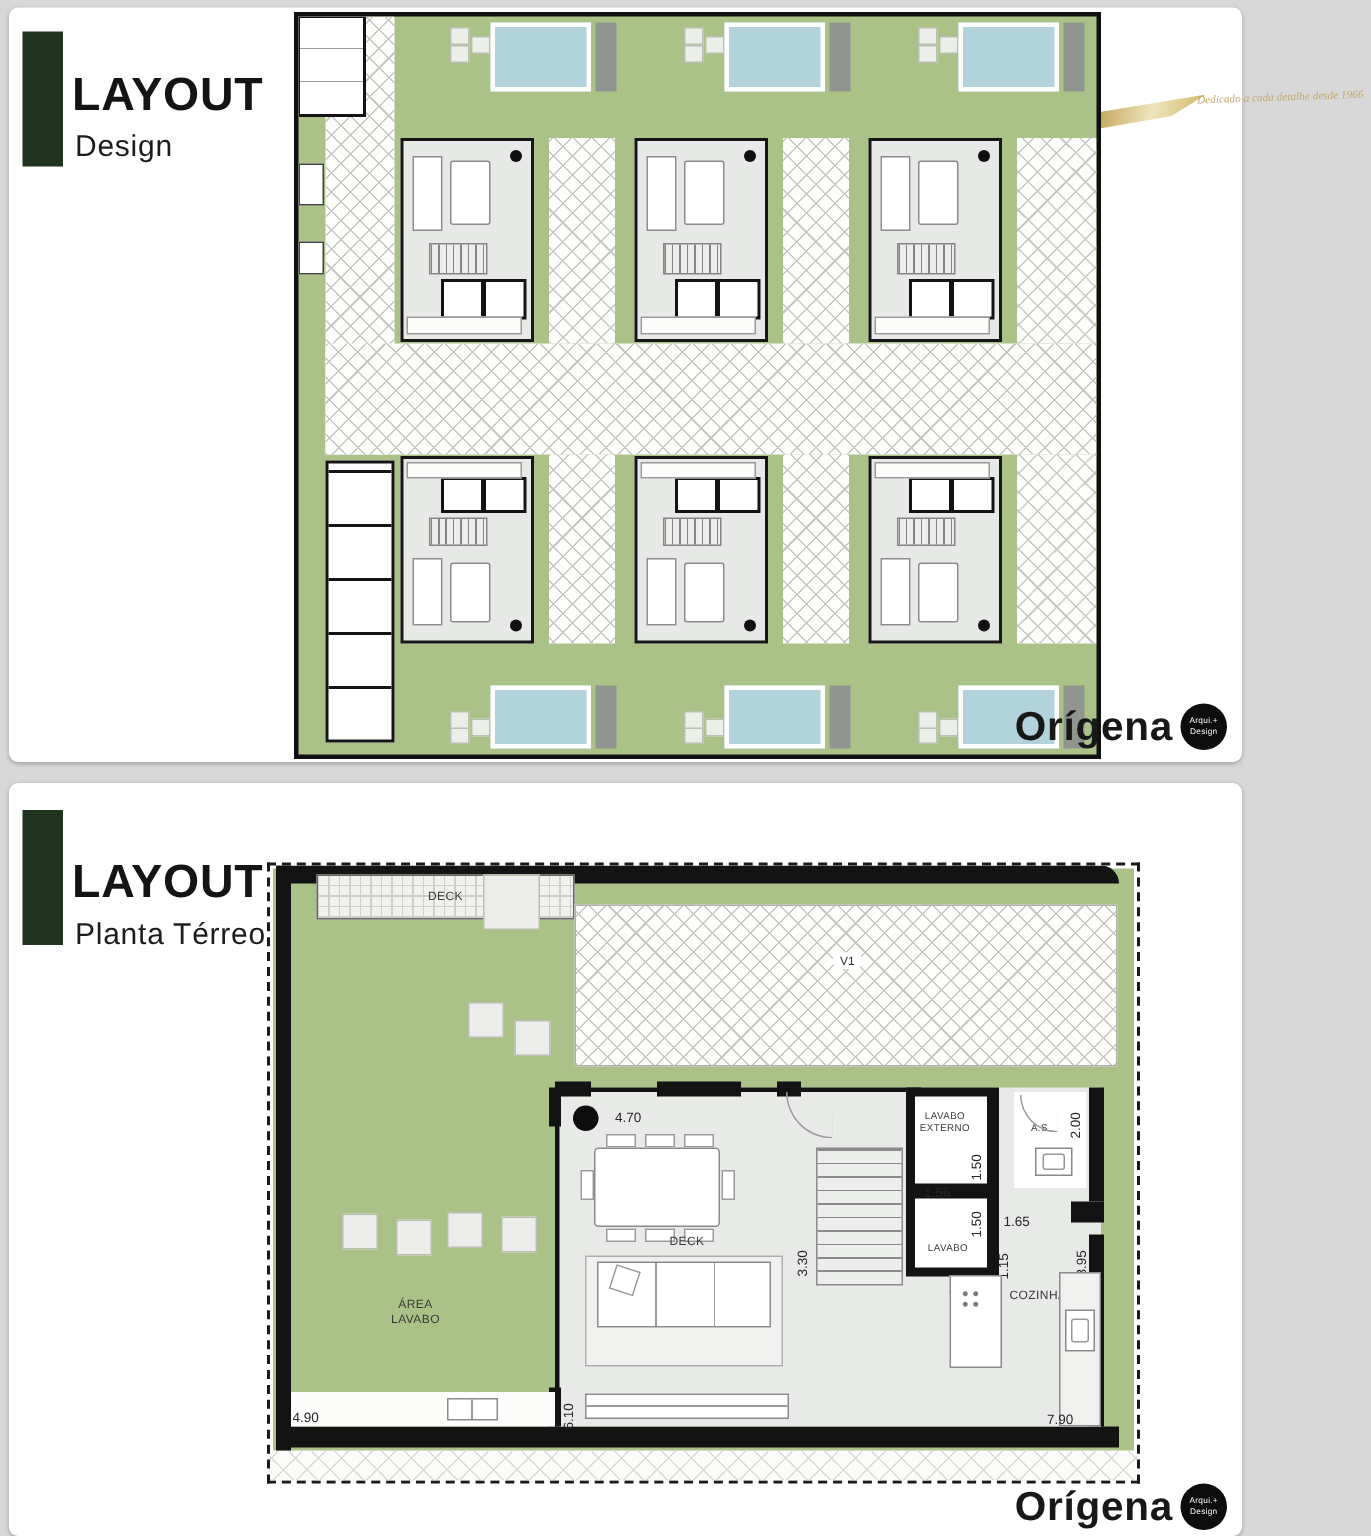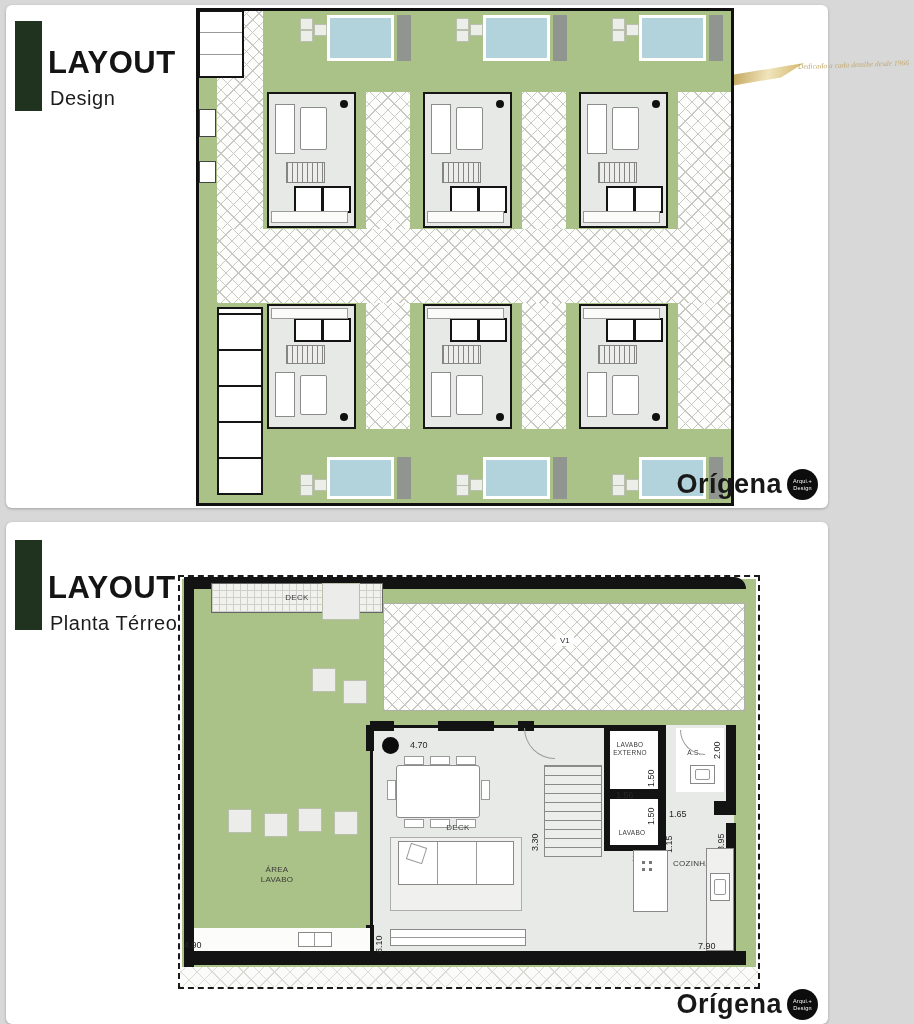--- a/index.html
+++ b/index.html
@@ -370,21 +370,21 @@
     <div class="furn" style="left:453px;top:273px;width:35px;height:62px;"></div>
     <div class="stove"></div>
     <div class="furn" style="left:526px;top:271px;width:28px;height:103px;background:#f0f1ee;"></div>
     <div class="sinkbox" style="left:530px;top:296px;width:20px;height:28px;">
         <i></i>
       </div>
     <div class="dim" style="left:518px;top:364px;">7.90</div>
 
     <div class="room" style="left:14px;top:351px;width:176px;height:23px;background:#fcfcfa;"></div>
     <div class="furn" style="left:118px;top:355px;width:34px;height:15px;background-image:linear-gradient(90deg,transparent 0 15px,#9a9a9a 15px 16px,transparent 16px);"></div>
-    <div class="dim" style="left:4px;top:363px;">4.90</div>
+    <div class="dim" style="left:15px;top:363px;">4.90</div>
     <div class="dim v" style="left:194px;top:352px;height:24px;">6.10</div>
   </div>
 
   <div class="brandrow">
     <span class="brandname">Orígena</span>
     <span class="brandbadge">
       <span>Arqui.+</span>
       <span>Design</span>
     </span>
   </div>

